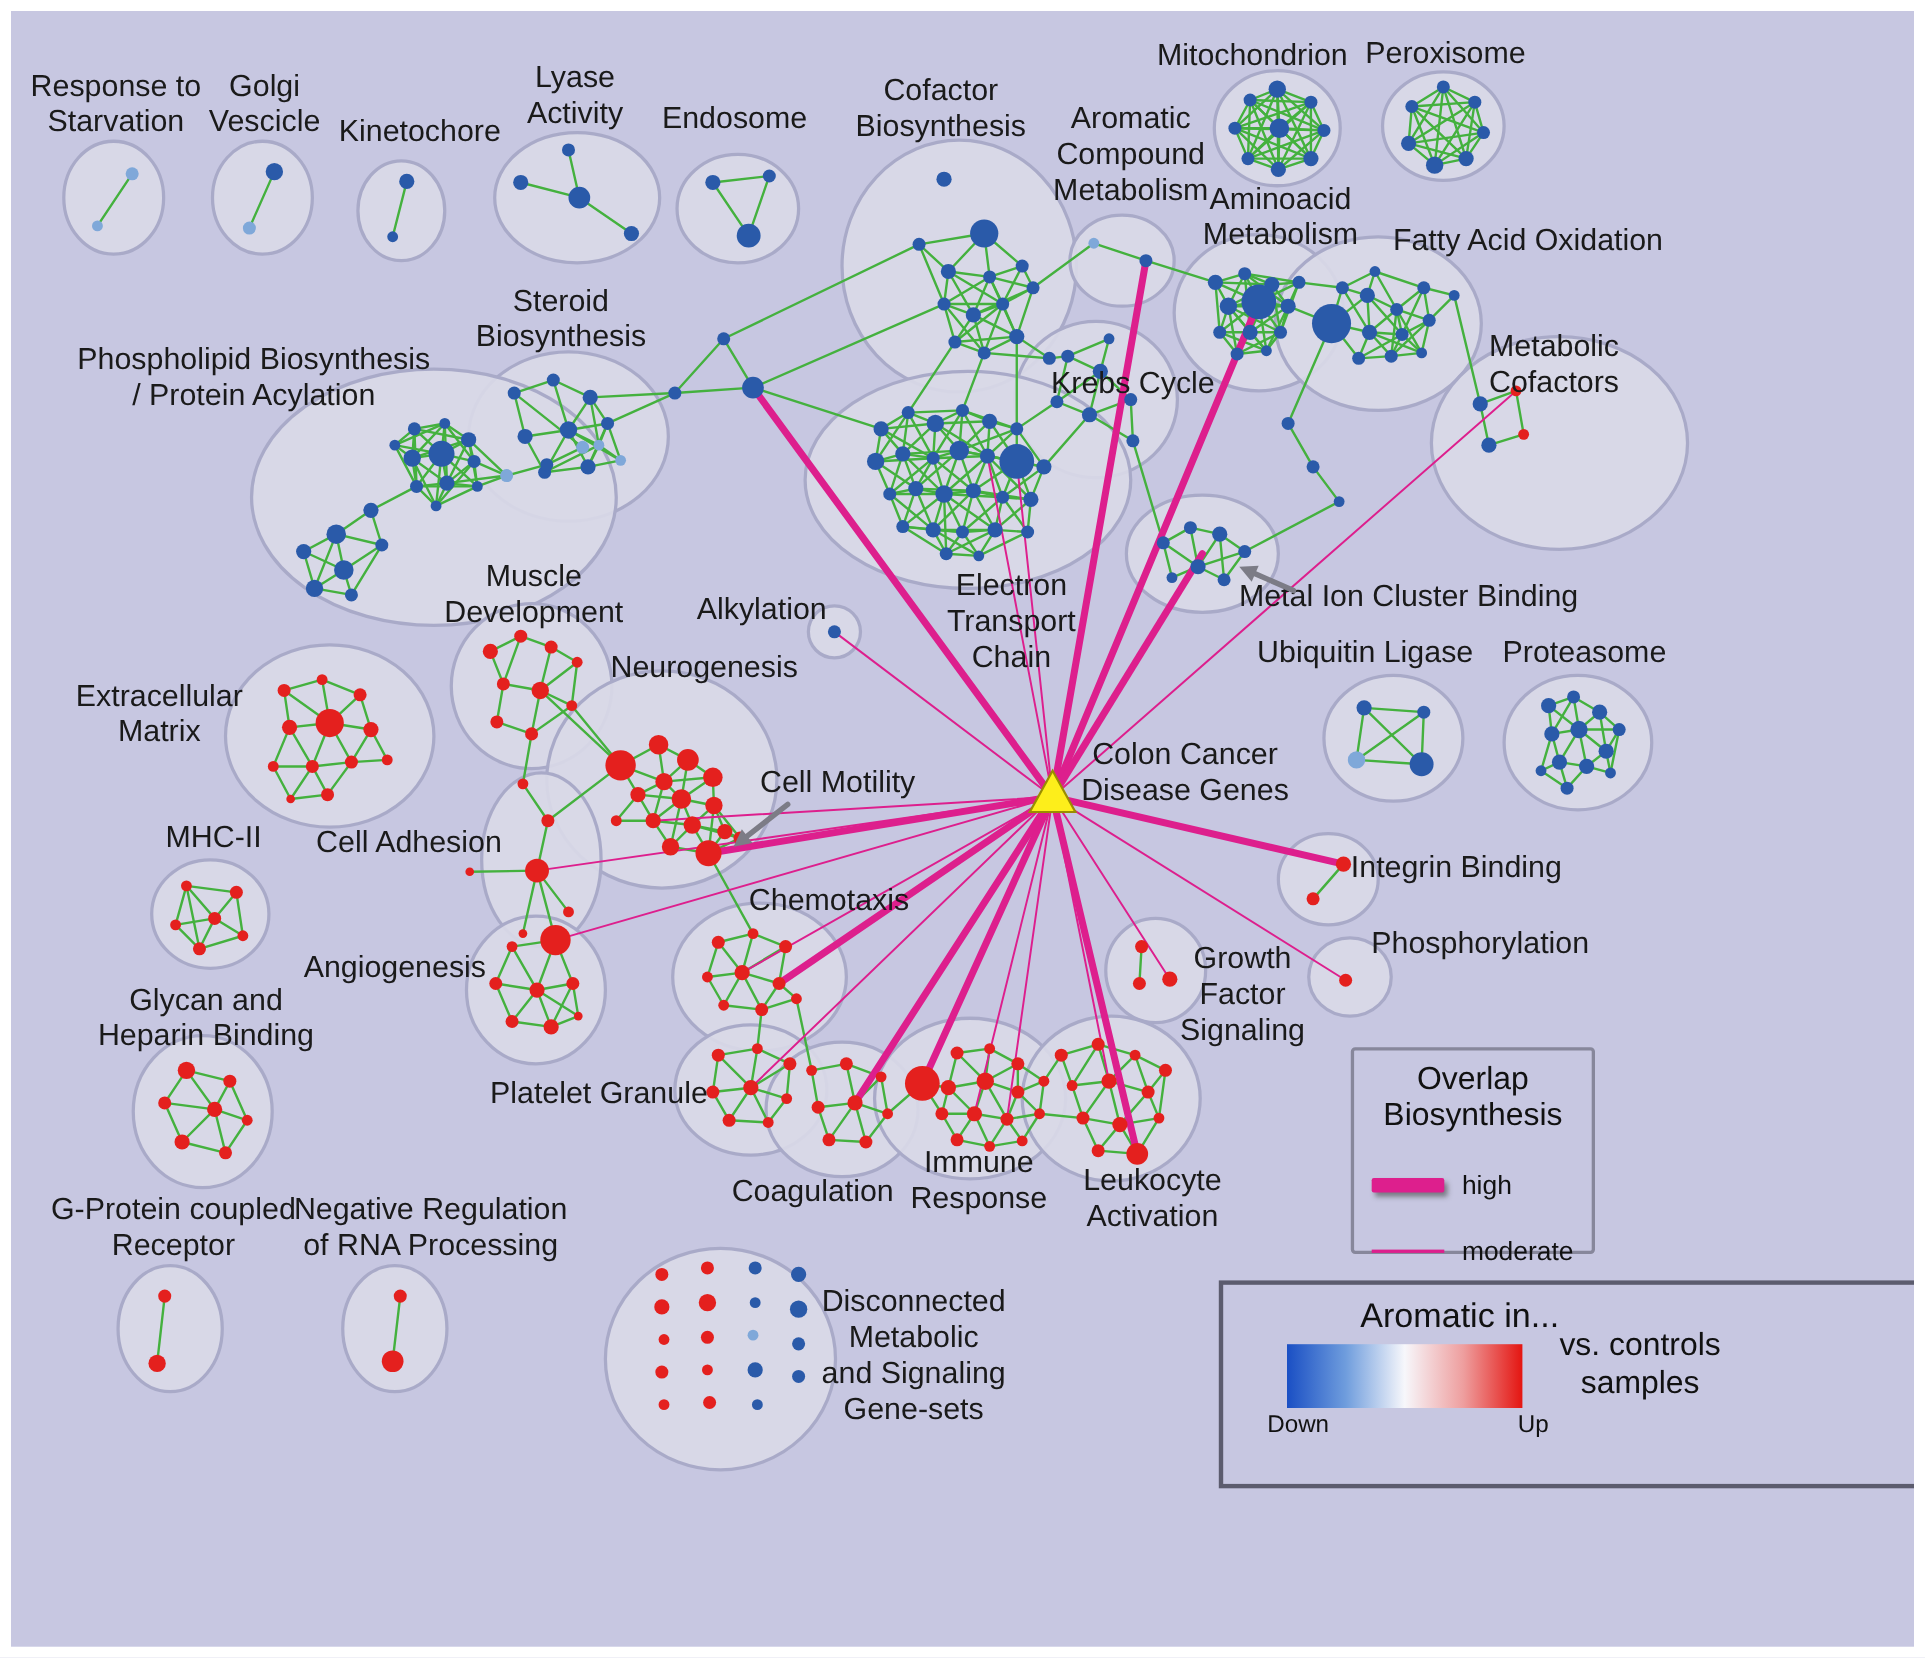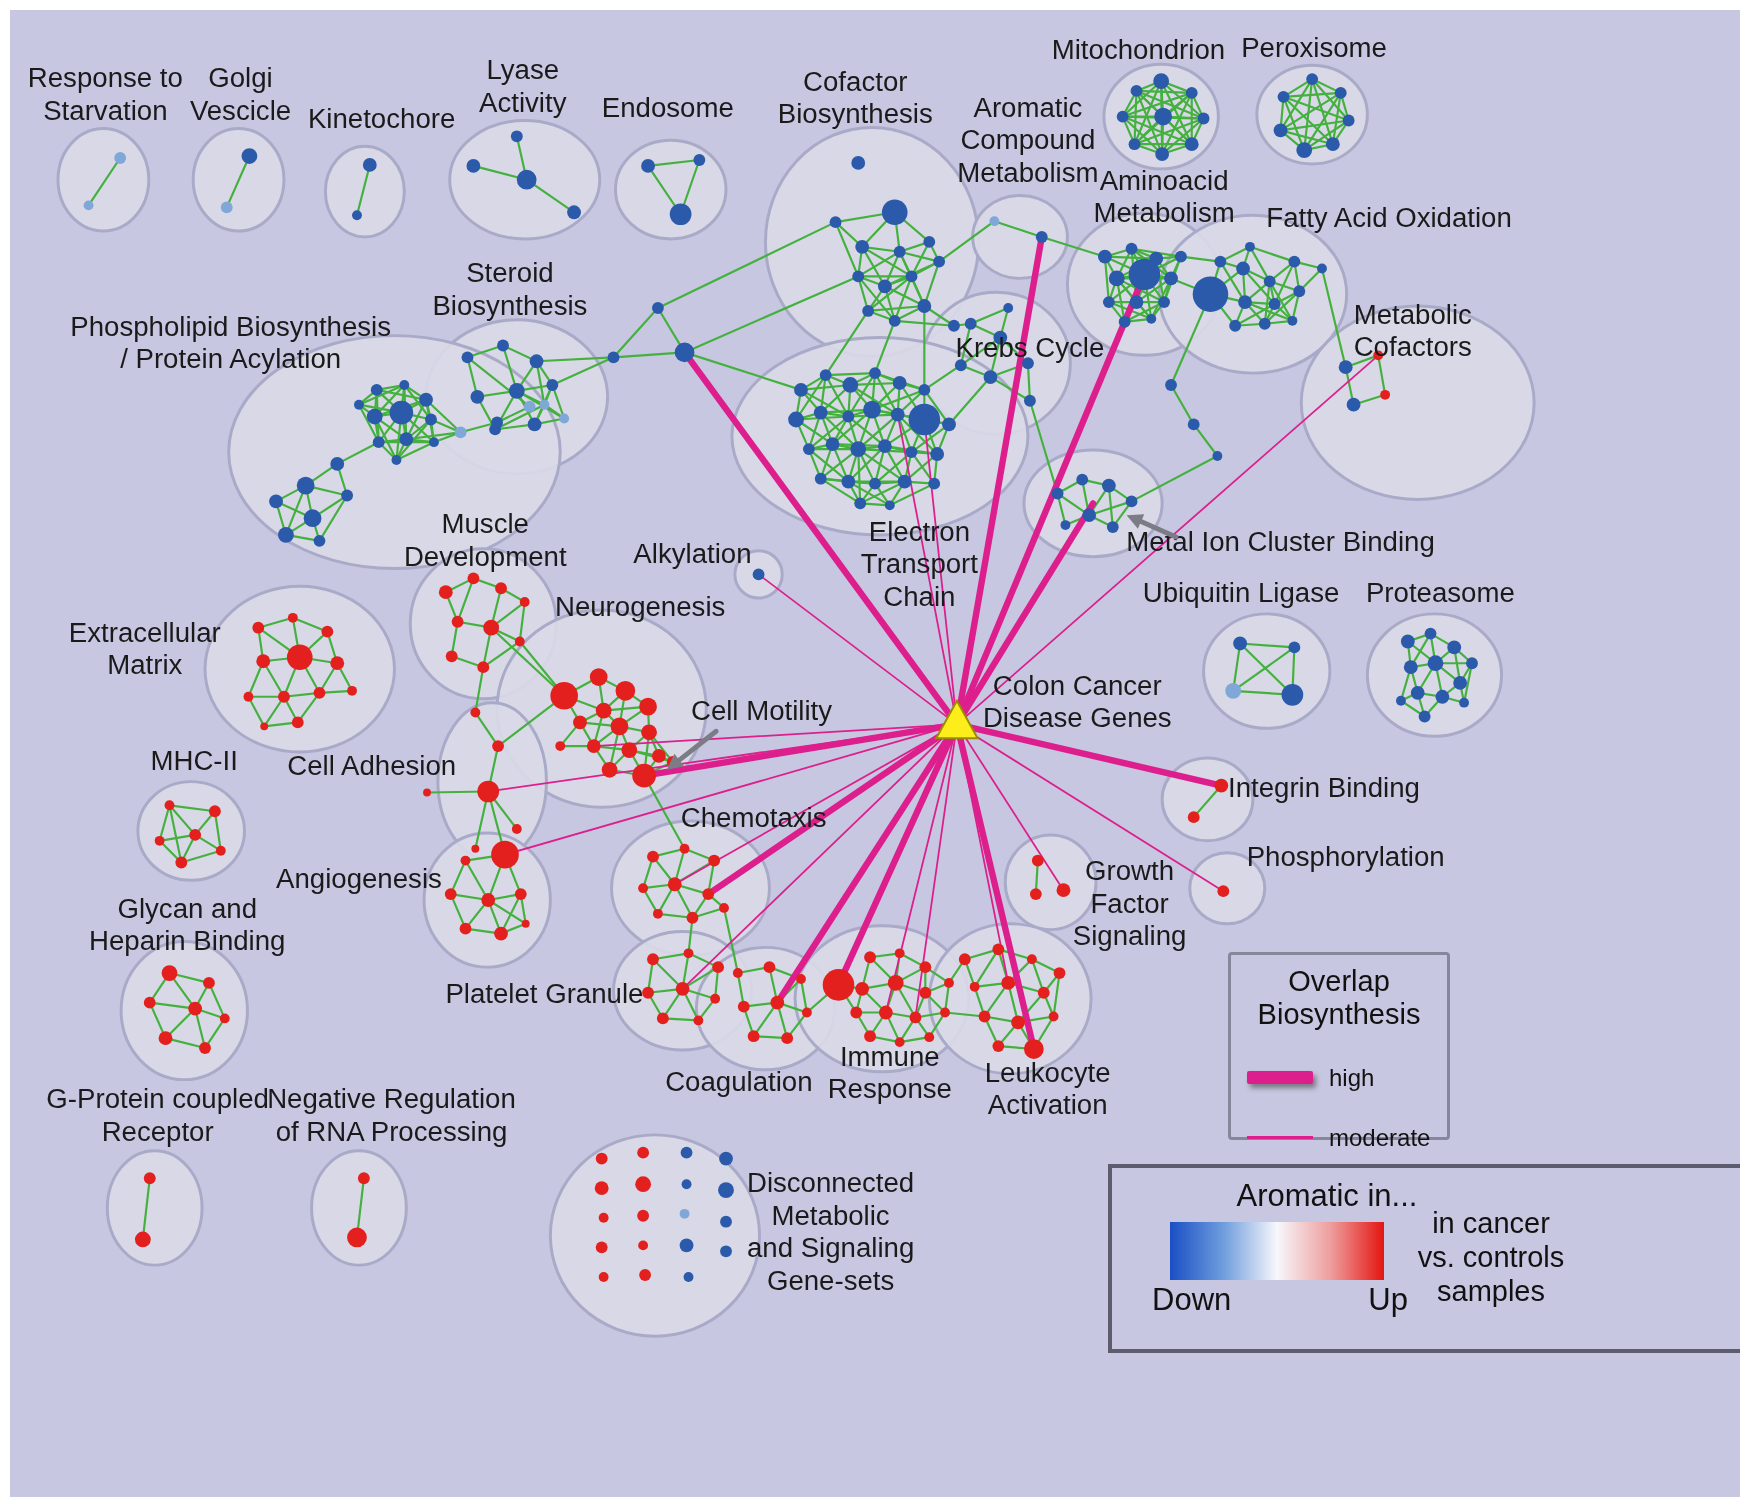--- a/index.html
+++ b/index.html
@@ -17,21 +17,21 @@
   .lo-sample-high{display:inline-block;width:66px;height:13px;background:#dd1f8d;
     border-radius:2px;box-shadow:3px 4px 5px rgba(70,70,70,.6);}
   .lo-sample-moderate{display:inline-block;width:66px;height:3px;background:#dd1f8d;}
   
   .legend-enriched{position:absolute;left:1098px;top:1154px;width:634px;height:181px;
     border:4px solid #5c5c6e;color:#111;}
   .le-title{position:absolute;left:0;top:10px;width:430px;text-align:center;font-size:31px;}
   .le-gradient{position:absolute;left:58px;top:54px;width:214px;height:58px;
     background:linear-gradient(to right,#1a4fc4,#6f9ddd,#f7f7fb,#ee9e9e,#e41511);}
   .le-scale{position:absolute;left:40px;top:114px;width:256px;display:flex;
-    justify-content:space-between;font-size:31px;}
+    justify-content:space-between;font-size:22px;}
   .le-note{position:absolute;right:90px;top:38px;width:330px;text-align:center;
     font-size:29px;line-height:1.18;}
 </style>
 </head>
 <body>
 
 <div class="figure">
 
   <svg id="network" viewBox="0 0 1750 1507">
       <g>
@@ -1185,19 +1185,18 @@
   </div>
 
   <div class="legend-enriched">
     <div class="le-title">Aromatic in...</div>
     <div class="le-gradient"></div>
     <div class="le-scale">
       <span>Down</span>
       <span>Up</span>
     </div>
     <div class="le-note">
-      <div>in cancer</div>
       <div>vs. controls</div>
       <div>samples</div>
     </div>
   </div>
 
 </div>
 
 </body></html>

